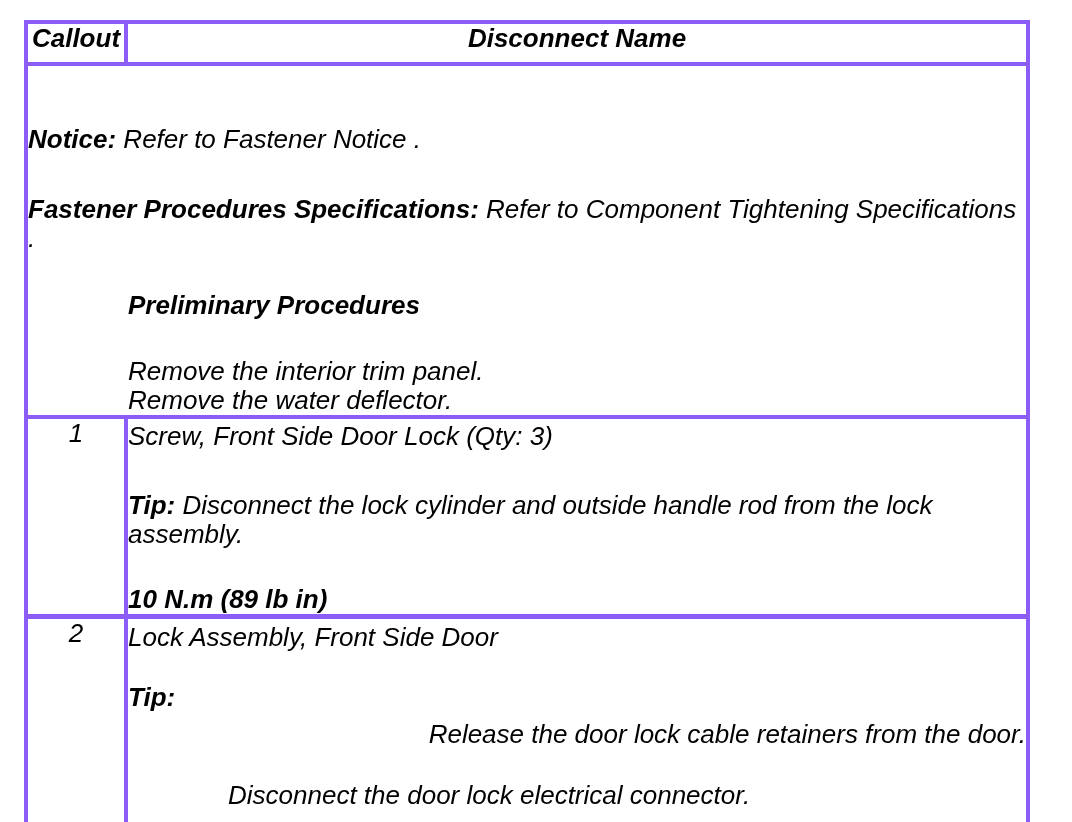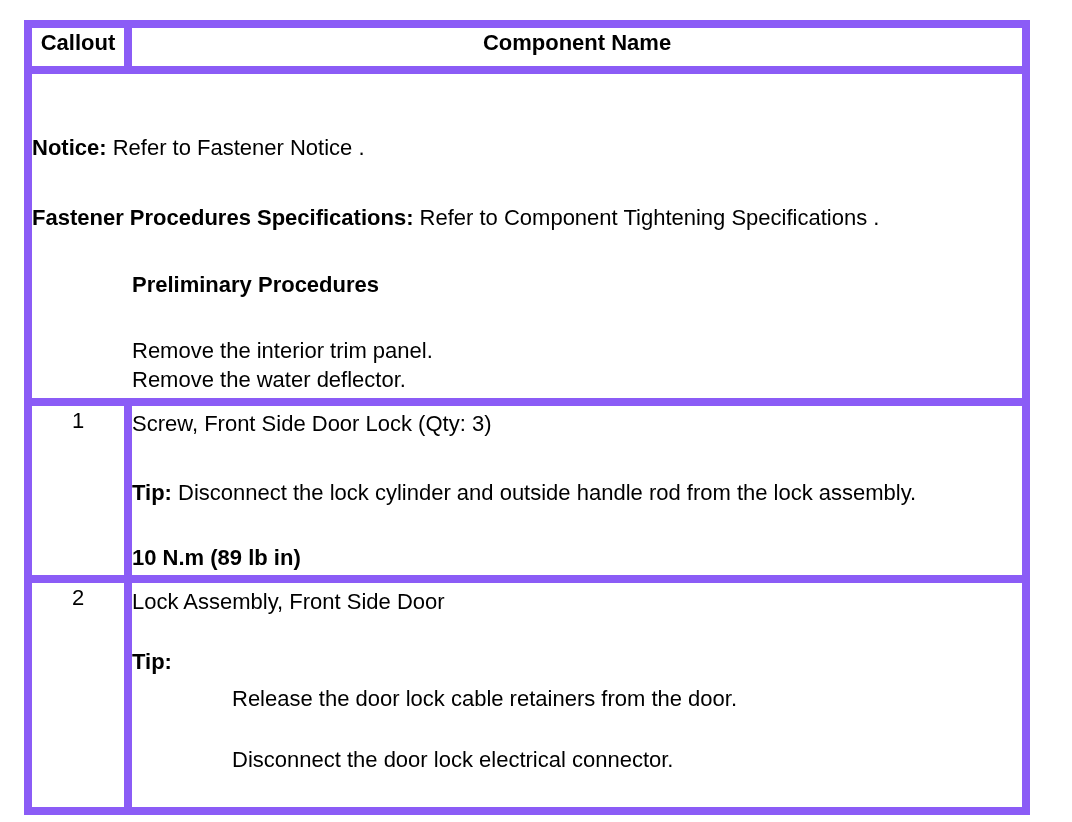--- a/index.html
+++ b/index.html
@@ -22,26 +22,27 @@
     position: absolute;
     left: 24px;
     top: 20px;
     width: 1006px;
     border-collapse: collapse;
     table-layout: fixed;
     background: #ffffff;
   }
   table.doc-table col.callout-col { width: 100px; }
   table.doc-table td, table.doc-table th {
-    border: 8px solid #8b5cf6;
+    border: 4px solid #8b5cf6;
     padding: 0;
     vertical-align: top;
-    font-size: 22px;
+    font-size: 26px;
     line-height: 29px;
     background: #ffffff;
+    font-style: italic;
   }
   th.hdr {
     height: 38px;
     font-weight: bold;
     font-size: 22px;
     text-align: center;
     vertical-align: middle;
     border-bottom-width: 5px;
   }
   td.preamble-cell {
@@ -68,36 +69,36 @@
   .p-prelim-head { margin: 38px 0 0 100px; font-weight: bold; }
   .p-prelim-steps{ margin: 37px 0 0 100px; }
   .b { font-weight: bold; }
 
   .r1-component { padding-top: 3px; }
   .r1-tip       { margin-top: 40px; }
   .r1-torque    { margin-top: 36px; font-weight: bold; }
 
   .r2-component { padding-top: 4px; }
   .r2-tip-label { margin-top: 31px; font-weight: bold; }
-  .r2-tip-item-1{ margin: 8px 0 0 100px; }
+  .r2-tip-item-1{ margin: 8px 0 0 100px; text-align: right; }
   .r2-tip-item-2{ margin: 32px 0 0 100px; }
 </style>
 </head>
 <body>
 
 <div class="page">
   <table class="doc-table">
     <colgroup>
       <col class="callout-col">
       <col>
     </colgroup>
     <tbody>
         <tr>
       <th class="hdr">Callout</th>
-      <th class="hdr">Component Name</th>
+      <th class="hdr">Disconnect Name</th>
     </tr>
     <tr>
       <td class="preamble-cell" colspan="2">
         <div class="p-notice"><span class="b">Notice:</span><span> Refer to Fastener Notice .</span></div>
         <div class="p-fastener"><span class="b">Fastener Procedures Specifications:</span><span> Refer to Component Tightening Specifications .</span></div>
         <div class="p-prelim-head">Preliminary Procedures</div>
         <div class="p-prelim-steps">
           <div>Remove the interior trim panel.</div>
           <div>Remove the water deflector.</div>
         </div>

